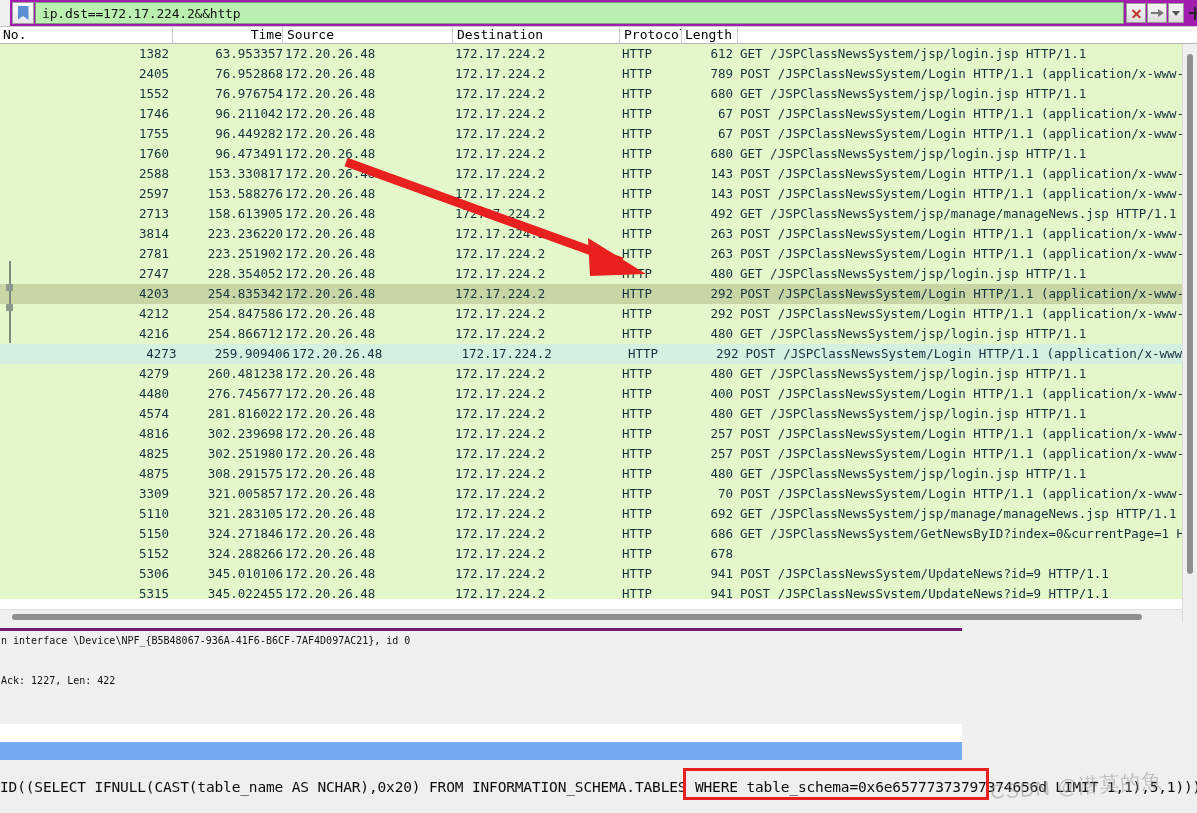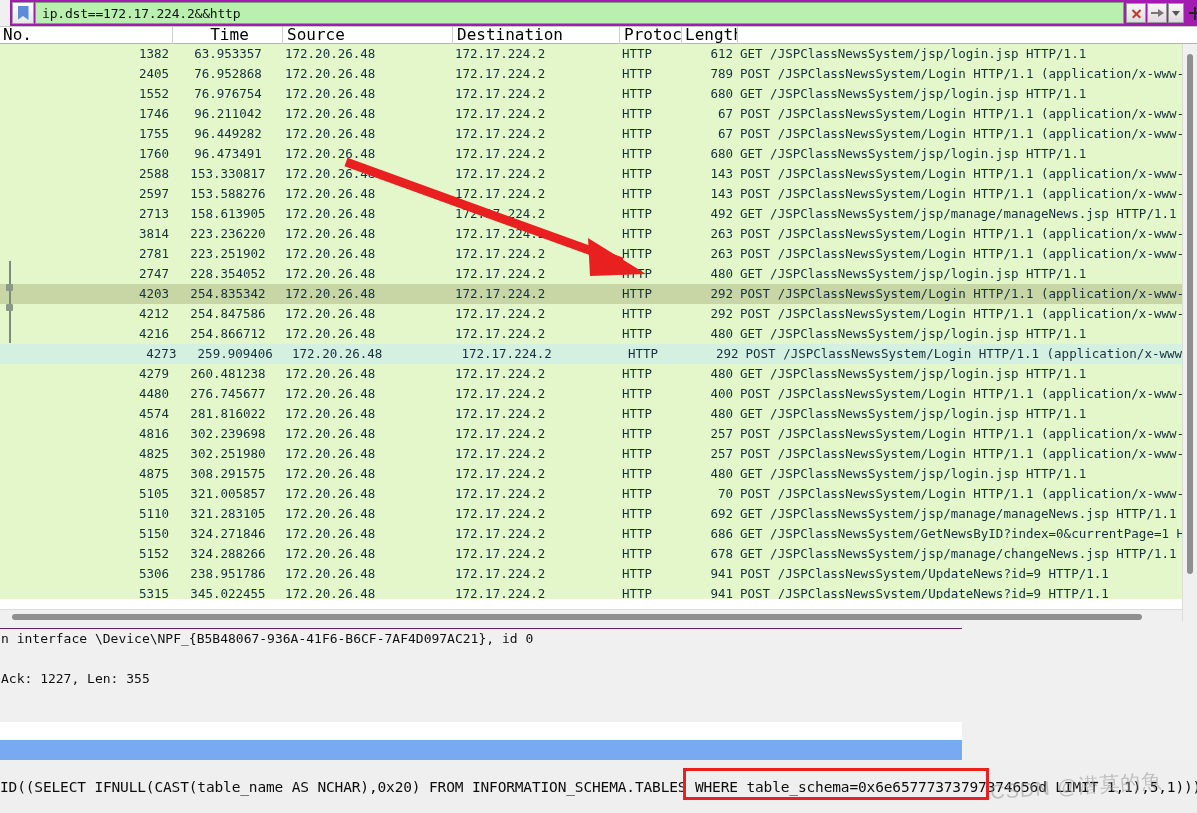--- a/index.html
+++ b/index.html
@@ -111,21 +111,21 @@
     border-top: 1px solid #c8c8c8;
     box-sizing: border-box;
     overflow: hidden;
   }
   .plist-header {
     display: flex;
     height: 17px;
     background: #ffffff;
     border-bottom: 1px solid #b4b4b4;
     font-family: "DejaVu Sans Mono", monospace;
-    font-size: 16px;
+    font-size: 13px;
     color: #000;
     box-sizing: border-box;
     align-items: center;
   }
   .plist-header .hcell {
     box-sizing: border-box;
     padding-left: 4px;
     border-right: 1px solid #cfcfcf;
     height: 17px;
     line-height: 16px;
@@ -149,21 +149,21 @@
     white-space: nowrap;
   }
   .prow.hl-olive { background: #c8d6a5; }
   .prow.hl-mint  { background: #d4f0e0; padding-left: 8px; }
   .prow .c {
     box-sizing: border-box;
     overflow: hidden;
     white-space: nowrap;
   }
   .c-no    { width: 173px; text-align: right; padding-right: 4px; }
-  .c-time  { width: 110px; text-align: center; }
+  .c-time  { width: 110px; text-align: right; }
   .c-src   { width: 170px; padding-left: 2px; }
   .c-dst   { width: 167px; padding-left: 2px; }
   .c-proto { width: 62px;  padding-left: 2px; }
   .c-len   { width: 56px;  text-align: right; padding-right: 5px; }
   .c-info  { width: 455px; padding-left: 2px; }
 
   
   .marker-line {
     position: absolute;
     left: 9px;
@@ -208,25 +208,25 @@
   }
   .plist-fill {
     position:absolute; left:0; right:0; bottom:13px; height:10px; background:#fff;
   }
 
   
   .detail-pane {
     position: absolute; left: 0; top: 628px;
     width: 962px; height: 132px;
     background: #f0f0f0;
-    border-top: 1px solid #701a75;
+    border-top: 3px solid #701a75;
     box-sizing: border-box;
     overflow: hidden;
     font-family: "DejaVu Sans Mono", monospace;
-    font-size: 13px;
+    font-size: 10px;
     color: #101010;
   }
   .detail-line {
     height: 20px; line-height: 20px;
     padding-left: 1px;
     white-space: nowrap;
   }
   .detail-line.blank { color: transparent; }
   .detail-white {
     position: absolute; left: 0; top: 93px;
@@ -520,21 +520,21 @@
         <div class="prow">
           <div class="c c-no">4875</div>
           <div class="c c-time">308.291575</div>
           <div class="c c-src">172.20.26.48</div>
           <div class="c c-dst">172.17.224.2</div>
           <div class="c c-proto">HTTP</div>
           <div class="c c-len">480</div>
           <div class="c c-info">GET /JSPClassNewsSystem/jsp/login.jsp HTTP/1.1</div>
         </div>
         <div class="prow">
-          <div class="c c-no">5105</div>
+          <div class="c c-no">3309</div>
           <div class="c c-time">321.005857</div>
           <div class="c c-src">172.20.26.48</div>
           <div class="c c-dst">172.17.224.2</div>
           <div class="c c-proto">HTTP</div>
           <div class="c c-len">70</div>
           <div class="c c-info">POST /JSPClassNewsSystem/Login HTTP/1.1  (application/x-www-form</div>
         </div>
         <div class="prow">
           <div class="c c-no">5110</div>
           <div class="c c-time">321.283105</div>
@@ -553,25 +553,24 @@
           <div class="c c-len">686</div>
           <div class="c c-info">GET /JSPClassNewsSystem/GetNewsByID?index=0&amp;currentPage=1 HTTP/1</div>
         </div>
         <div class="prow">
           <div class="c c-no">5152</div>
           <div class="c c-time">324.288266</div>
           <div class="c c-src">172.20.26.48</div>
           <div class="c c-dst">172.17.224.2</div>
           <div class="c c-proto">HTTP</div>
           <div class="c c-len">678</div>
-          <div class="c c-info">GET /JSPClassNewsSystem/jsp/manage/changeNews.jsp HTTP/1.1</div>
         </div>
         <div class="prow">
           <div class="c c-no">5306</div>
-          <div class="c c-time">238.951786</div>
+          <div class="c c-time">345.010106</div>
           <div class="c c-src">172.20.26.48</div>
           <div class="c c-dst">172.17.224.2</div>
           <div class="c c-proto">HTTP</div>
           <div class="c c-len">941</div>
           <div class="c c-info">POST /JSPClassNewsSystem/UpdateNews?id=9 HTTP/1.1</div>
         </div>
         <div class="prow">
           <div class="c c-no">5315</div>
           <div class="c c-time">345.022455</div>
           <div class="c c-src">172.20.26.48</div>
@@ -597,21 +596,21 @@
       <div class="thumb"></div>
     </div>
     <div class="hscroll">
       <div class="thumb"></div>
     </div>
   </div>
 
   <div class="detail-pane">
     <div class="detail-line">n interface \Device\NPF_{B5B48067-936A-41F6-B6CF-7AF4D097AC21}, id 0</div>
     <div class="detail-line blank"></div>
-    <div class="detail-line">Ack: 1227, Len: 355</div>
+    <div class="detail-line">Ack: 1227, Len: 422</div>
     <div class="detail-white"></div>
     <div class="detail-selected"></div>
   </div>
 
   <div class="bytes-pane">
     <div class="sql-line"><span class="sql-seg">ID((SELECT IFNULL(CAST(table_name AS NCHAR),0x20) FROM INFORMATION_SCHEMA.TABLES WHERE </span><span class="sql-seg">table_schema=0x6e65777373797374656d</span><span class="sql-seg"> LIMIT 1,1),5,1))))</span></div>
   </div>
   <div class="sql-hl-box"></div>
 
   <svg class="red-arrow" viewBox="0 0 330 125">

